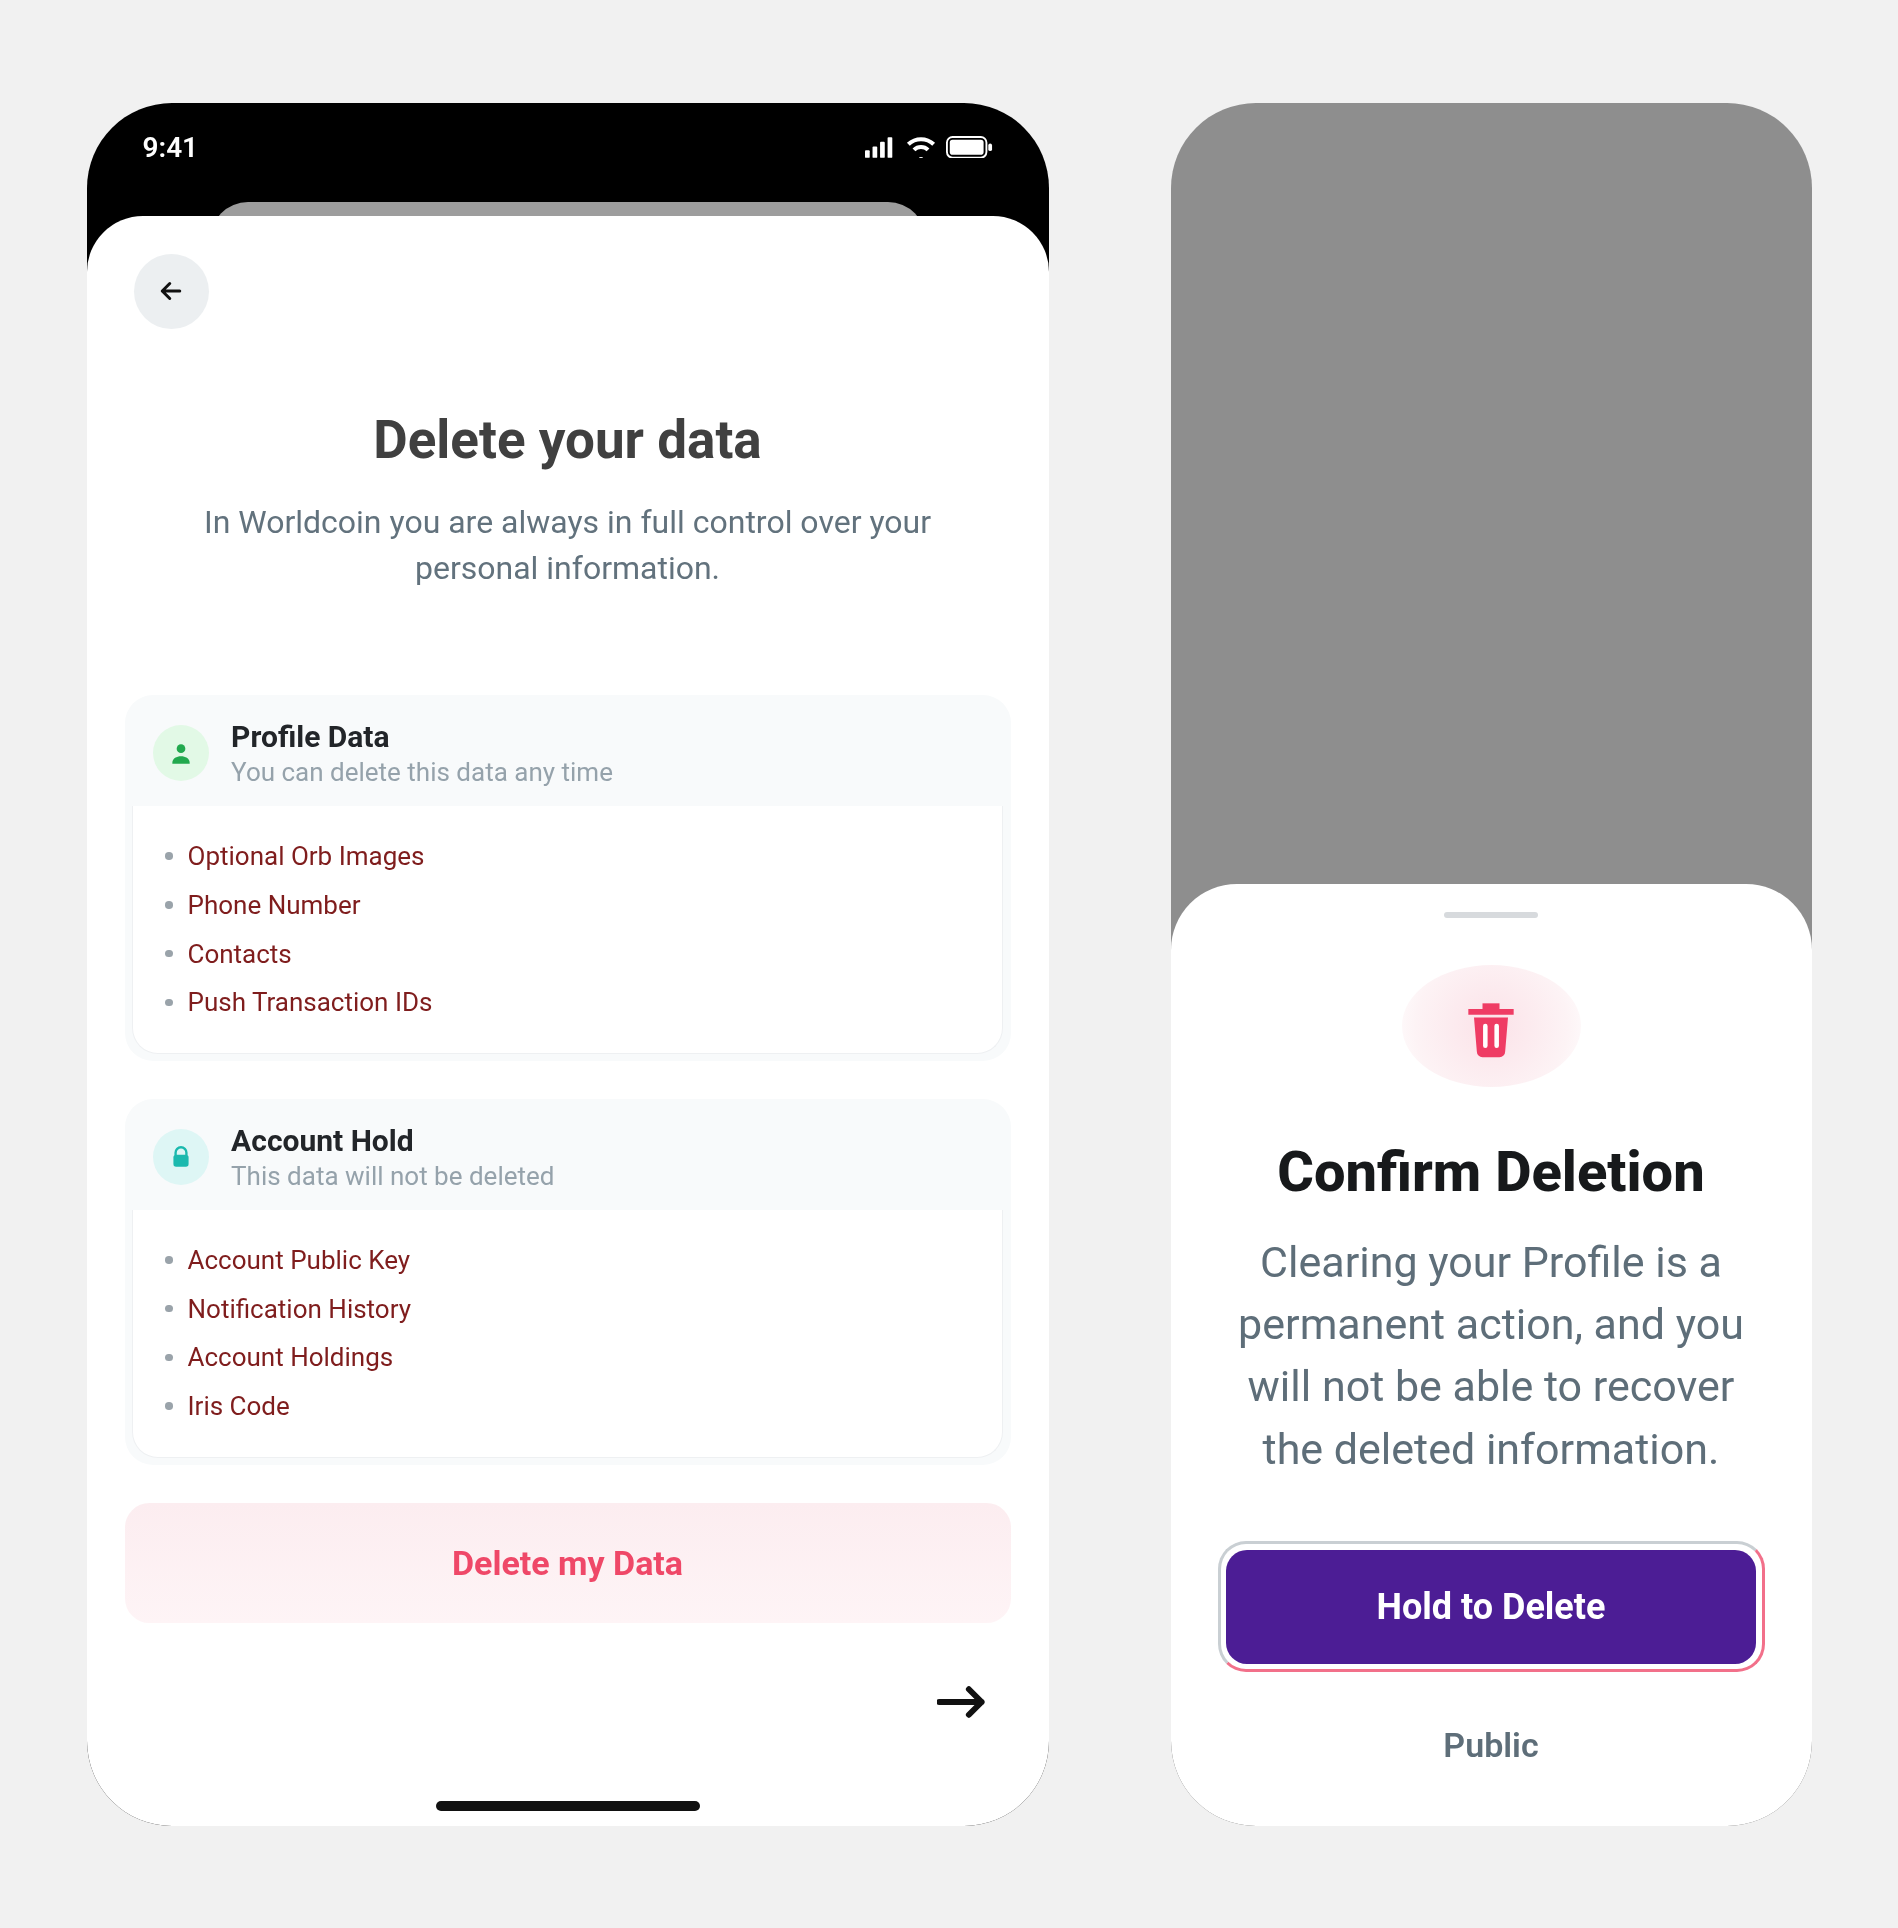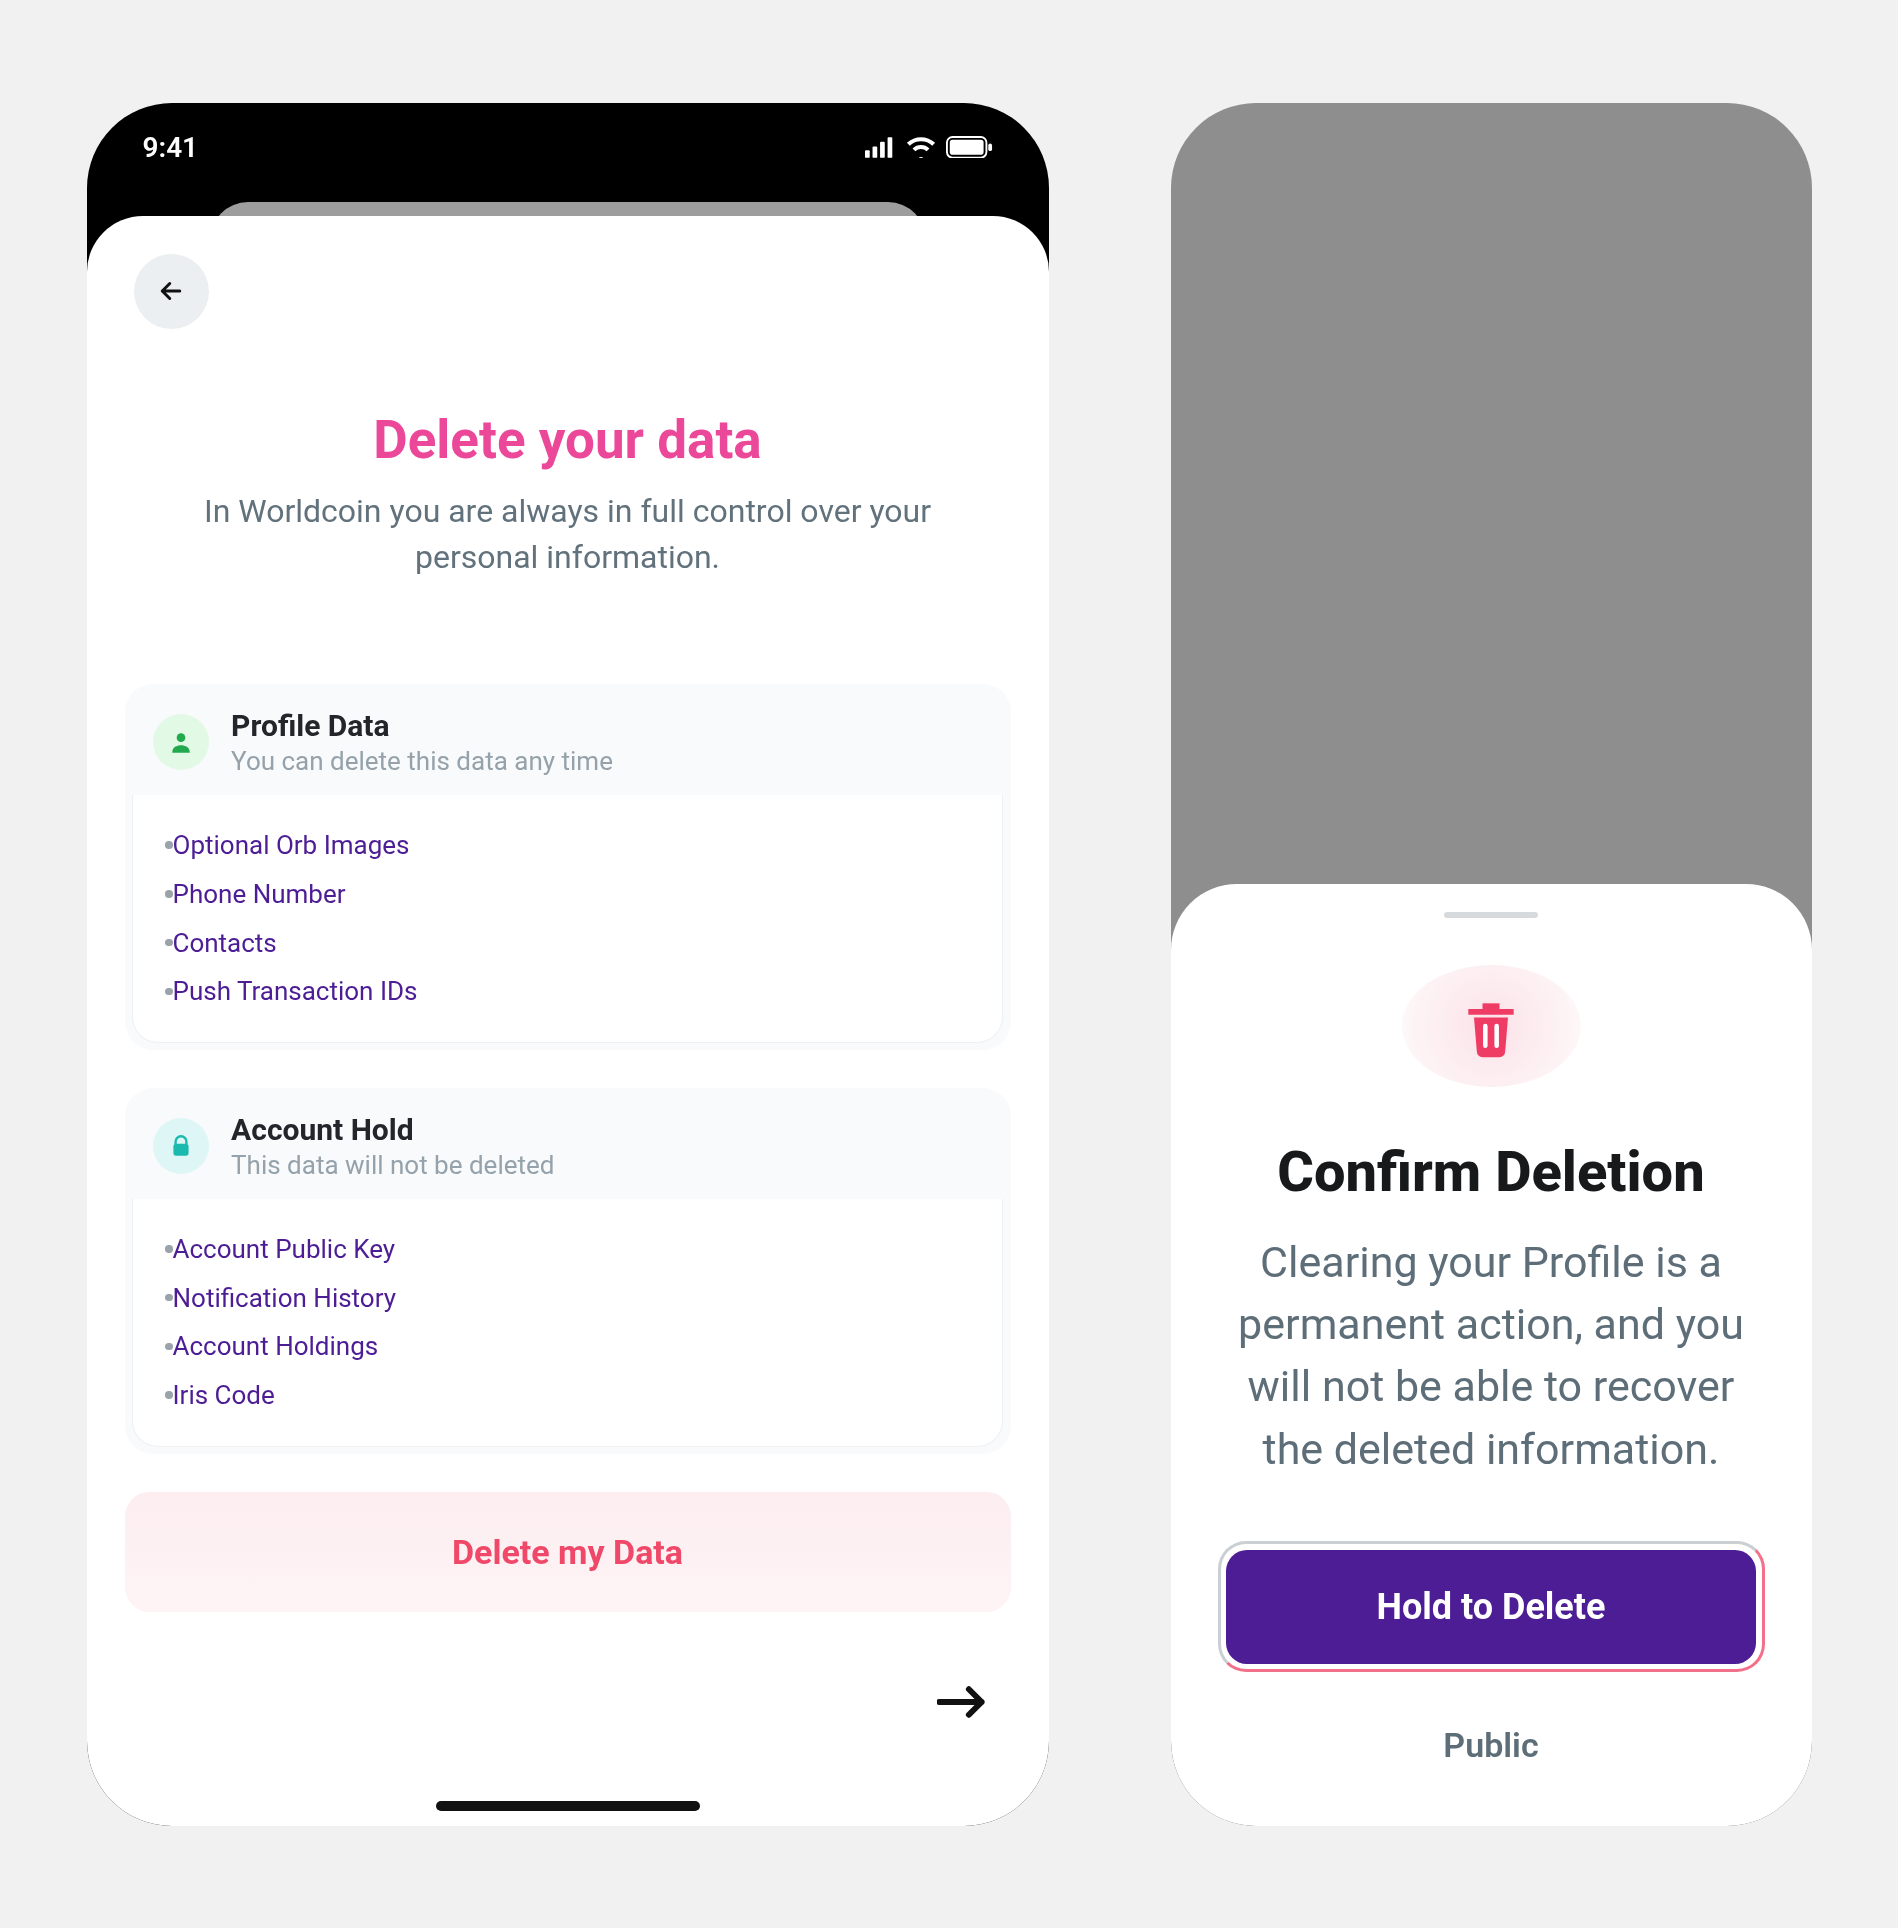--- a/index.html
+++ b/index.html
@@ -54,23 +54,23 @@
     width: 75px; height: 75px;
     border-radius: 50%;
     background: #eceff1;
     display: flex; align-items: center; justify-content: center;
     margin-bottom: 80px;
     margin-left: 9.4px;
   }
   .page-title {
     font-size: 53px;
     font-weight: 700;
-    color: #ec4899;
-    text-align: center;
-    margin-bottom: 17px;
+    color: #404040;
+    text-align: center;
+    margin-bottom: 28px;
   }
   .page-subtitle {
     font-size: 32px;
     color: #62727d;
     text-align: center;
     line-height: 1.45;
     margin-bottom: 104px;
     padding: 0 28px;
   }
   .data-section {
@@ -107,24 +107,25 @@
     background: #fff;
     border: 0.9px solid #eef0f2;
     border-top: none;
     border-radius: 0 0 26px 26px;
     margin: 0 7.5px 7.5px 7.5px;
     padding: 26px 32px;
   }
   .section-body ul { list-style: none; }
   .section-body li {
     font-size: 26px;
-    color: #4c1d95;
+    color: #7f1d1d;
     padding: 9.4px 0;
     display: flex;
     align-items: center;
+    gap: 15px;
   }
   .bullet {
     width: 7.5px; height: 7.5px;
     border-radius: 50%;
     background: #9aa3aa;
     flex-shrink: 0;
   }
   .delete-button {
     margin-top: 33px;
     background: linear-gradient(#fcedf0,#fef4f6);

